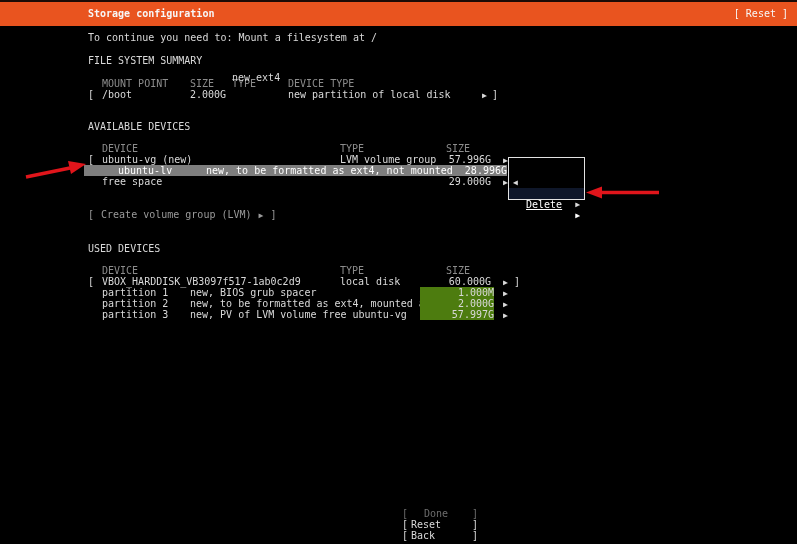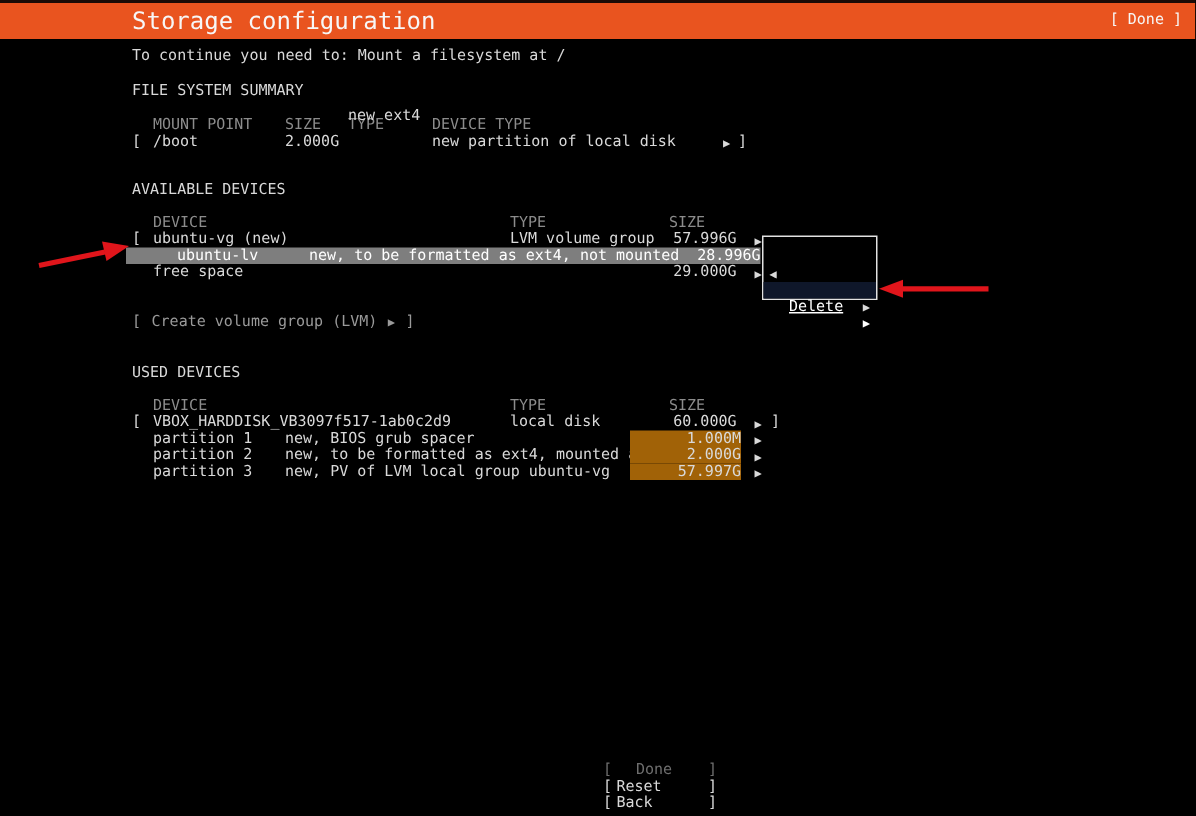--- a/index.html
+++ b/index.html
@@ -1,29 +1,29 @@
 <!DOCTYPE html>
 <html><head>
 <meta charset="utf-8">
 <style>
   html,body{margin:0;padding:0;background:#000;}
   .screen{position:relative;width:797px;height:544px;background:#000;overflow:hidden;
           font-family:"DejaVu Sans Mono",monospace;}
   .topstrip{position:absolute;left:0;top:0;width:797px;height:2px;background:#1c0b06;}
   .topbar{position:absolute;left:0;top:2px;width:797px;height:24px;background:#e9541f;}
   .topbar .title{position:absolute;left:88px;top:0;height:14px;line-height:24px;
-                 font-size:16px;color:#f7f7f7;white-space:pre;}
+                 font-size:10px;color:#f7f7f7;white-space:pre;font-weight:bold;}
   .topbar .help{position:absolute;right:9px;top:0;height:24px;line-height:24px;
                 font-size:10px;color:#f7f7f7;white-space:pre;cursor:pointer;}
   .t{position:absolute;height:11px;line-height:11px;font-size:10px;color:#d9d9d9;white-space:pre;z-index:2;}
   .dim{color:#8c8c8c;}
   .mid{color:#9a9a9a;}
   .dis{color:#6e6e6e;}
   .size{width:71px;text-align:right;}
-  .sizebg{background:#a16207;padding-left:3px;}
+  .sizebg{background:#4d7c0f;padding-left:3px;}
   .arrow{font-size:8px;}
   .hlbar{position:absolute;left:84px;top:165px;width:423px;height:11px;background:#7e7e7e;z-index:1;}
   .hl{color:#ffffff;margin-left:16px;}
   .menu{position:absolute;left:508px;top:157px;width:75px;height:41px;border:1px solid #e2e2e2;
         background:#000;z-index:5;}
   .mi{position:absolute;left:0;right:0;height:11px;line-height:11px;font-size:10px;
       color:#d9d9d9;white-space:pre;cursor:pointer;}
   .mi .lbl{position:absolute;left:17px;}
   .mi .la{position:absolute;left:4px;font-size:8px;}
   .mi .ra{position:absolute;right:4px;font-size:8px;}
@@ -32,21 +32,21 @@
   .ann{position:absolute;z-index:6;}
 </style>
 </head>
 <body>
 
 <div class="screen">
 
   <div class="topstrip"></div>
   <div class="topbar">
     <span class="title">Storage configuration</span>
-    <span class="help">[ Done ]</span>
+    <span class="help">[ Reset ]</span>
   </div>
 
   <span class="t" style="left:88px;top:32px;">To continue you need to: Mount a filesystem at /</span>
 
   <span class="t" style="left:88px;top:55px;">FILE SYSTEM SUMMARY</span>
   <span class="t dim" style="left:102px;top:78px;">MOUNT POINT</span>
   <span class="t dim" style="left:190px;top:78px;">SIZE</span>
   <span class="t dim" style="left:232px;top:78px;">TYPE</span>
   <span class="t dim" style="left:288px;top:78px;">DEVICE TYPE</span>
 
@@ -113,21 +113,21 @@
 
   <div>
     <span class="t" style="left:102px;top:298px;">partition 2</span>
     <span class="t" style="left:190px;top:298px;">new, to be formatted as ext4, mounted at /boot</span>
     <span class="t size sizebg" style="left:420px;top:298px;">2.000G</span>
     <span class="t arrow" style="left:503px;top:299px;">▶</span>
   </div>
 
   <div>
     <span class="t" style="left:102px;top:309px;">partition 3</span>
-    <span class="t" style="left:190px;top:309px;">new, PV of LVM local group ubuntu-vg</span>
+    <span class="t" style="left:190px;top:309px;">new, PV of LVM volume free ubuntu-vg</span>
     <span class="t size sizebg" style="left:420px;top:309px;">57.997G</span>
     <span class="t arrow" style="left:503px;top:310px;">▶</span>
   </div>
 
   <div class="menu">
     <div class="mi" style="top:8px;">
       <span class="la">◀</span>
       <span class="lbl">(close)</span>
     </div>
     <div class="mi" style="top:19px;">

